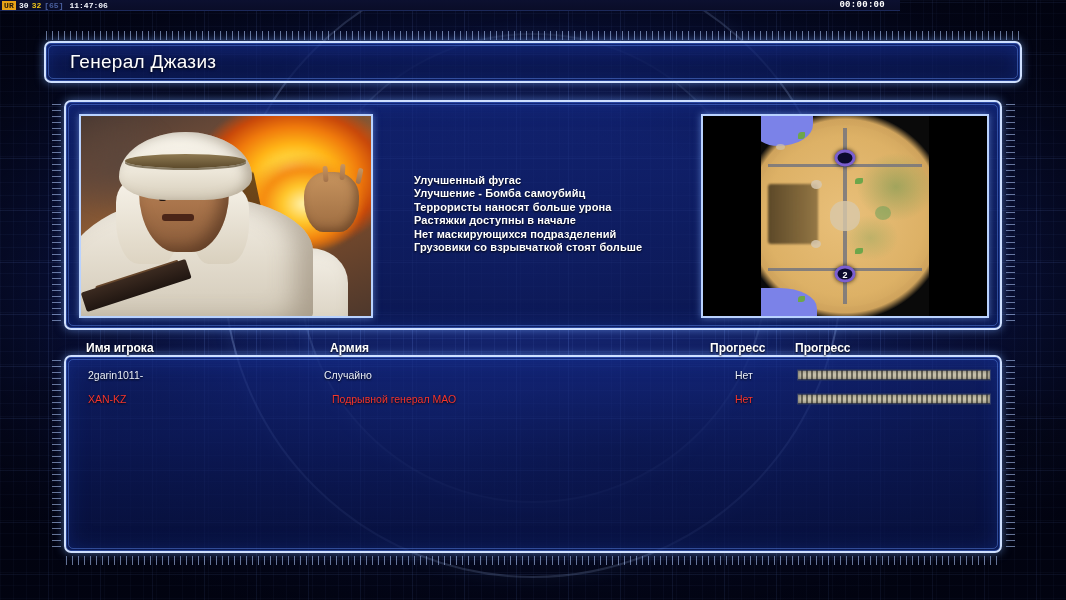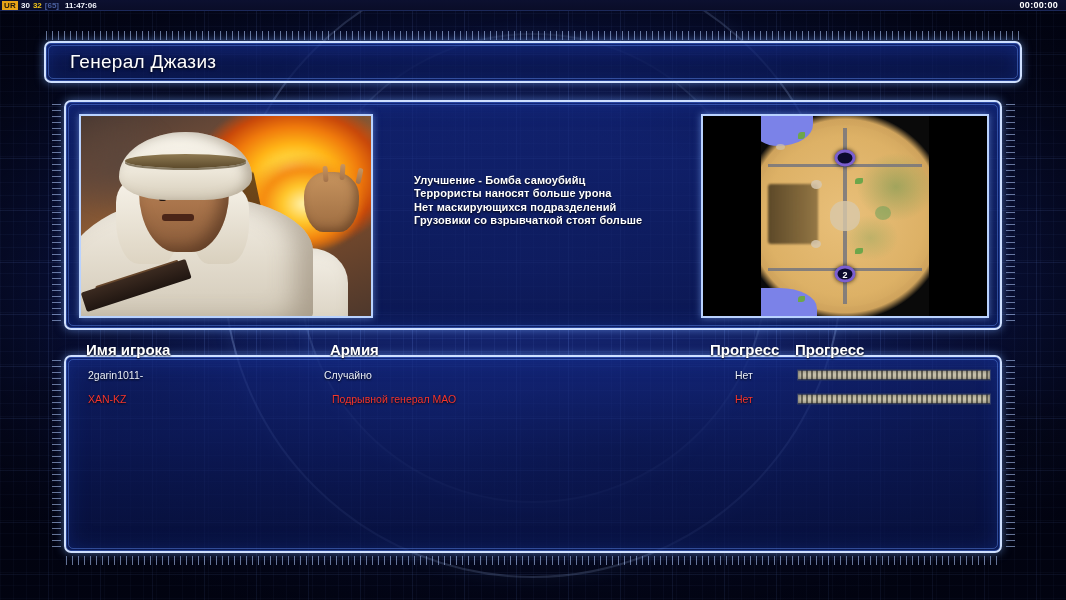--- a/index.html
+++ b/index.html
@@ -57,40 +57,40 @@
     width: 470px; height: 470px;
     border-color: rgba(165,195,255,.14);
   }
   .bg-vignette {
     position: absolute; inset: 0;
     background: radial-gradient(ellipse 62% 58% at 50% 48%, transparent 40%, rgba(0,0,8,.55) 100%);
   }
 
   
   .topbar {
-    position: absolute; left: 0; top: 0; width: 1066px; height: 11px;
+    position: absolute; left: 0; top: 0; width: 900px; height: 11px;
     background: linear-gradient(to bottom, #0c1030 0%, #0a0d28 100%);
     display: flex; align-items: center;
-    font-family: Liberation Sans, sans-serif;
+    font-family: Liberation Mono, monospace;
     font-size: 8px; font-weight: bold;
     z-index: 40;
     border-bottom: 1px solid rgba(60,90,170,.35);
   }
   .topbar-left { display: flex; align-items: center; gap: 3px; padding-left: 2px; }
   .ur-badge {
     background: #e8a317; color: #20160a;
     padding: 0 2px; line-height: 9px; height: 9px;
     font-size: 8px; letter-spacing: .2px;
   }
   .tb-white { color: #f2f4fb; }
   .tb-yellow { color: #f0c419; }
   .tb-dim { color: #4a5f9e; }
   .tb-time { color: #f2f4fb; margin-left: 3px; }
   .topbar-right {
-    margin-left: auto; padding-right: 8px;
+    margin-left: auto; padding-right: 15px;
     color: #ffffff; font-size: 9px; letter-spacing: .3px;
   }
 
   
   .panel {
     position: absolute;
     border: 2px solid #cfe0ff;
     border-radius: 7px;
     background: linear-gradient(to bottom, rgba(18,36,120,.72) 0%, rgba(12,26,92,.72) 55%, rgba(9,20,74,.72) 100%);
     box-shadow:
@@ -313,21 +313,21 @@
   }
 
   
   #list-panel { left: 64px; top: 355px; width: 938px; height: 198px; padding-left: 17px; }
 
   .list-headers {
     position: absolute; left: 64px; top: 341px; width: 938px; height: 15px;
     z-index: 12;
   }
   .col-head {
-    position: absolute; color: #ffffff; font-size: 15px; font-weight: bold;
+    position: absolute; color: #ffffff; font-size: 12px; font-weight: bold;
     text-shadow: 0 1px 2px rgba(0,0,0,.9); white-space: nowrap;
   }
 
   .rows { position: absolute; left: 0; top: 6px; right: 0; }
   .row {
     position: relative; height: 24px;
     display: block;
   }
   .cell {
     position: absolute; top: 50%; transform: translateY(-50%);
@@ -415,22 +415,24 @@
       <div class="pt-cord"></div>
       <div class="pt-hand"></div>
       <div class="pt-finger" style="right:3%; top:26%; transform:rotate(12deg);"></div>
       <div class="pt-finger" style="right:9%; top:24%; transform:rotate(4deg);"></div>
       <div class="pt-finger" style="right:15%; top:25%; transform:rotate(-4deg);"></div>
       <div class="pt-rifle2"></div>
       <div class="pt-rifle"></div>
     </div>
 
     <div class="desc-block">
+      <div class="desc-line">Улучшенный фугас</div>
       <div class="desc-line">Улучшение - Бомба самоубийц</div>
       <div class="desc-line">Террористы наносят больше урона</div>
+      <div class="desc-line">Растяжки доступны в начале</div>
       <div class="desc-line">Нет маскирующихся подразделений</div>
       <div class="desc-line">Грузовики со взрывчаткой стоят больше</div>
     </div>
 
     <div class="map-frame">
       <div class="map-inner">
         <div class="map-terrain"></div>
         <div class="map-disc"></div>
         <div class="map-water tl"></div>
         <div class="map-water bl"></div>

